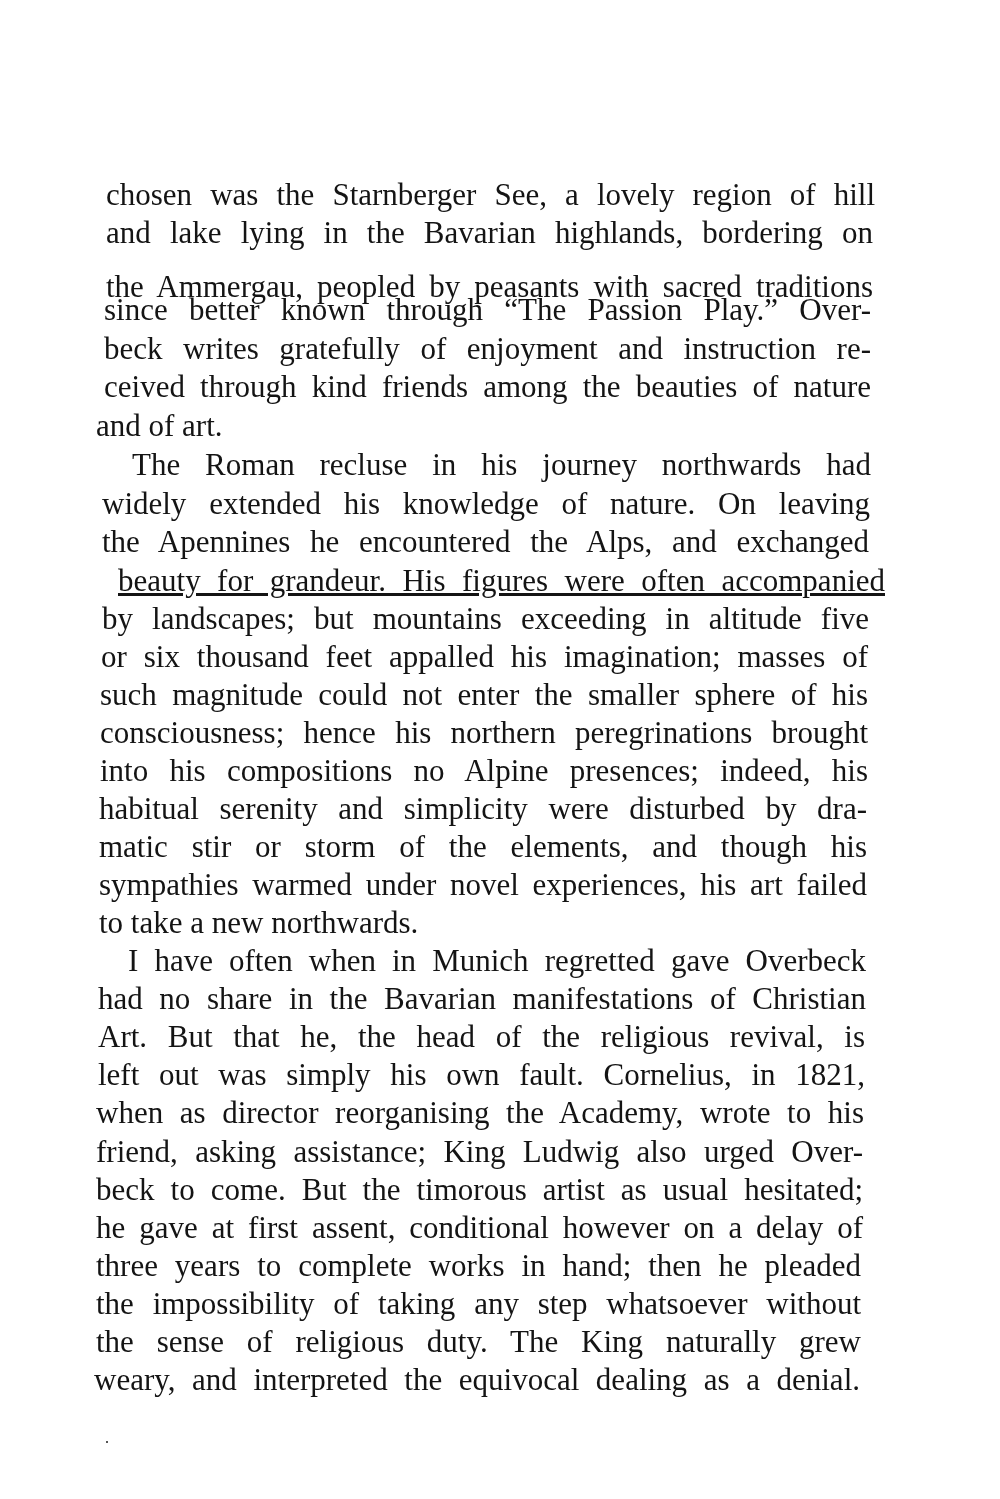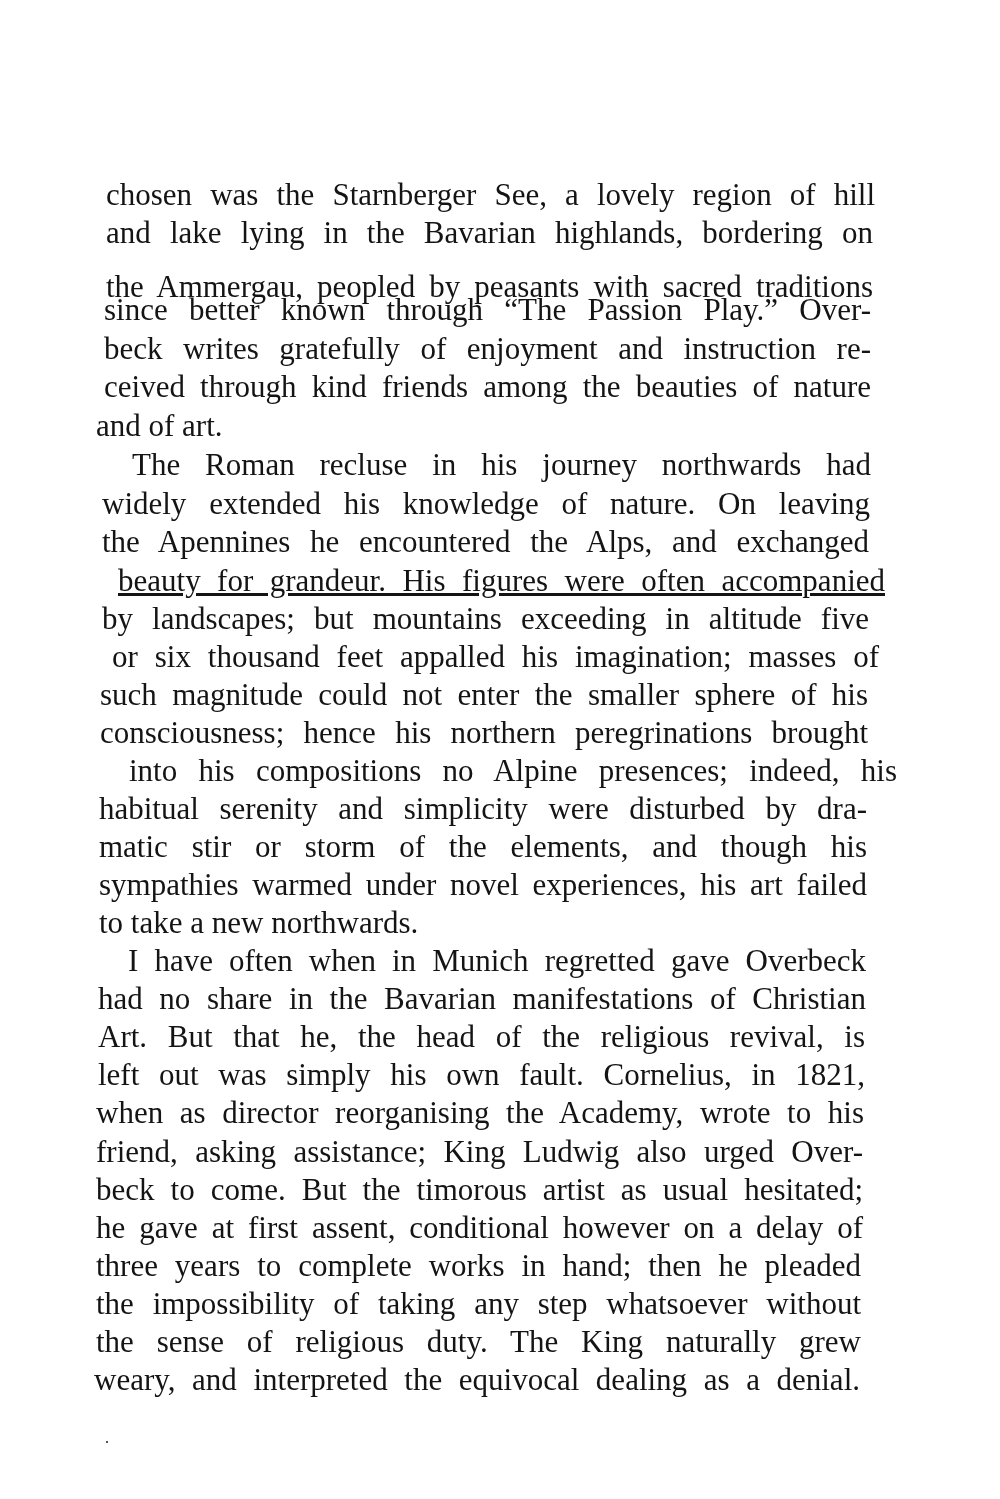--- a/index.html
+++ b/index.html
@@ -84,24 +84,24 @@
     <div class="line" style="top:76px;left:106px;width:767px;margin-top:16px;">the Ammergau, peopled by peasants with sacred traditions</div>
     <div class="line" style="top:115px;left:104px;width:767px;">since better known through “The Passion Play.”  Over-</div>
     <div class="line" style="top:154px;left:104px;width:767px;">beck writes gratefully of enjoyment and instruction re-</div>
     <div class="line" style="top:192px;left:104px;width:767px;">ceived through kind friends among the beauties of nature</div>
     <div class="line last" style="top:231px;left:96px;width:767px;">and of art.</div>
     <div class="line" style="top:270px;left:132px;width:739px;">The Roman recluse in his journey northwards had</div>
     <div class="line" style="top:309px;left:102px;width:768px;">widely extended his knowledge of nature.  On leaving</div>
     <div class="line" style="top:347px;left:102px;width:767px;">the Apennines he encountered the Alps, and exchanged</div>
     <div class="line" style="top:386px;left:118px;width:767px;text-decoration:underline;">beauty for grandeur.  His figures were often accompanied</div>
     <div class="line" style="top:424px;left:102px;width:767px;">by landscapes; but mountains exceeding in altitude five</div>
-    <div class="line" style="top:462px;left:112px;width:767px;">or six thousand feet appalled his imagination; masses of</div>
+    <div class="line" style="top:462px;left:101px;width:767px;">or six thousand feet appalled his imagination; masses of</div>
     <div class="line" style="top:500px;left:100px;width:768px;">such magnitude could not enter the smaller sphere of his</div>
     <div class="line" style="top:538px;left:100px;width:768px;">consciousness; hence his northern peregrinations brought</div>
-    <div class="line" style="top:576px;left:100px;width:768px;margin-left:29px;">into his compositions no Alpine presences;  indeed, his</div>
+    <div class="line" style="top:576px;left:100px;width:768px;">into his compositions no Alpine presences;  indeed, his</div>
     <div class="line" style="top:614px;left:99px;width:768px;">habitual serenity and simplicity were disturbed by dra-</div>
     <div class="line" style="top:652px;left:99px;width:768px;">matic stir or storm of the elements, and though his</div>
     <div class="line" style="top:690px;left:99px;width:768px;">sympathies warmed under novel experiences, his art failed</div>
     <div class="line last" style="top:728px;left:99px;width:768px;">to take a new northwards.</div>
     <div class="line" style="top:766px;left:128px;width:738px;">I have often when in Munich regretted gave Overbeck</div>
     <div class="line" style="top:804px;left:98px;width:768px;">had no share in the Bavarian manifestations of Christian</div>
     <div class="line" style="top:842px;left:98px;width:767px;">Art.  But that he, the head of the religious revival, is</div>
     <div class="line" style="top:880px;left:98px;width:767px;">left out was simply his own fault.  Cornelius, in 1821,</div>
     <div class="line" style="top:918px;left:96px;width:768px;">when as director reorganising the Academy, wrote to his</div>
     <div class="line" style="top:957px;left:96px;width:767px;">friend, asking assistance; King Ludwig also urged Over-</div>

